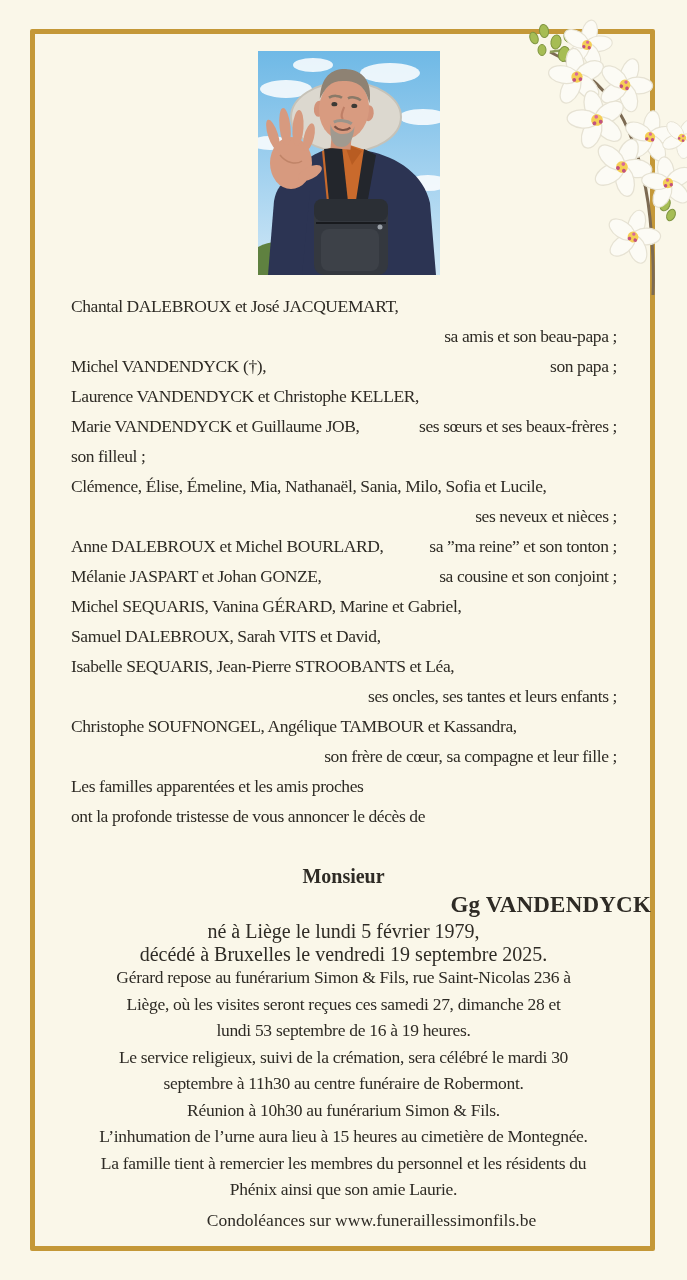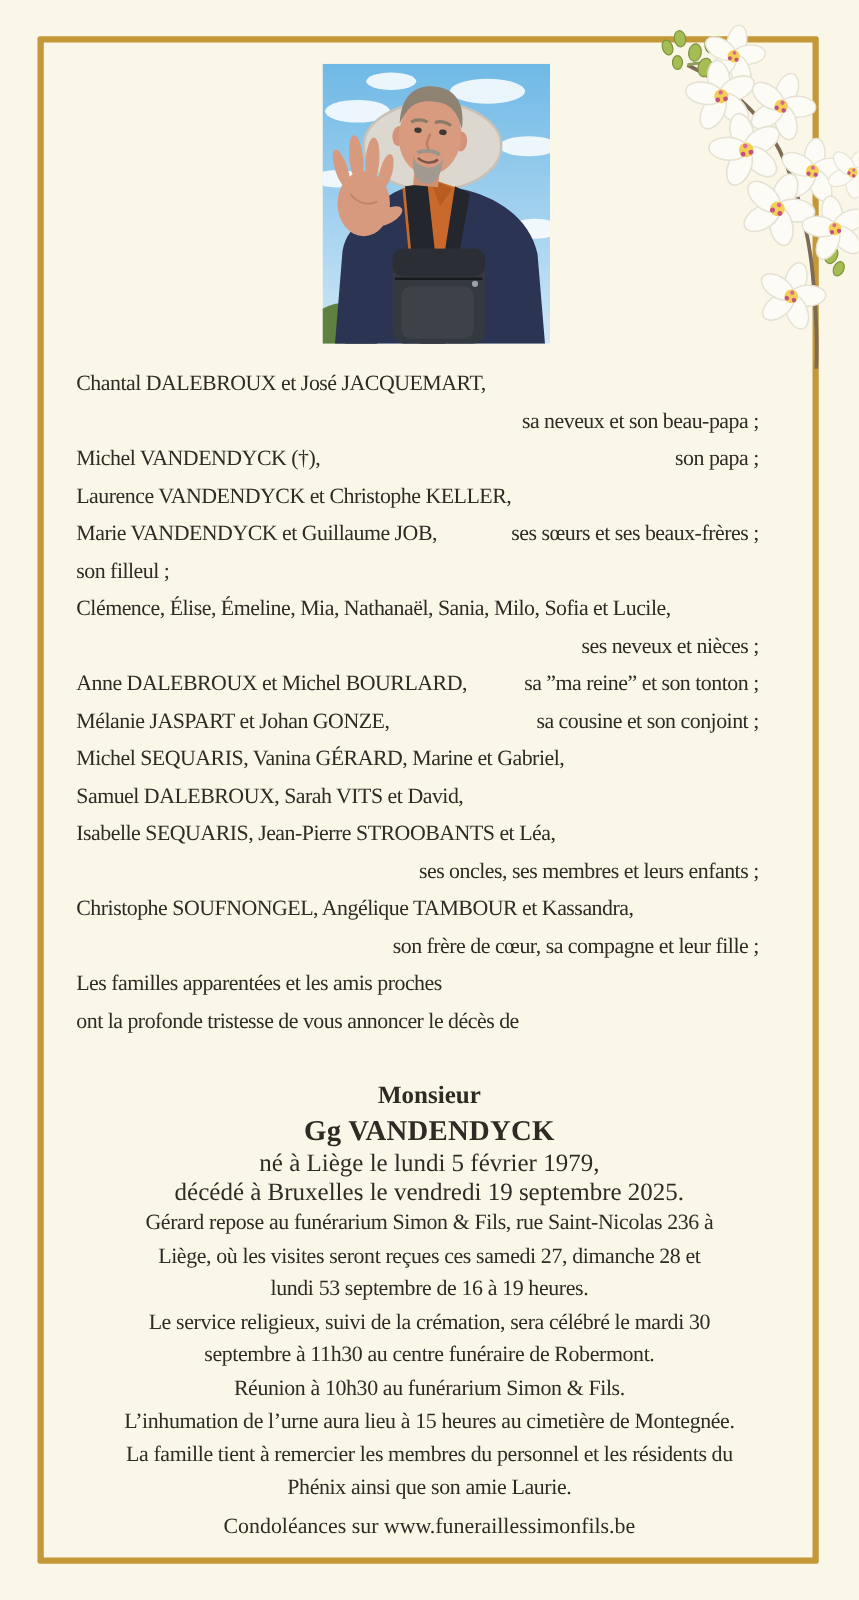--- a/index.html
+++ b/index.html
@@ -35,21 +35,21 @@
   }
   .orchid {
     position: absolute;
     left: 520px;
     top: 18px;
     width: 167px;
     height: 295px;
   }
   .family {
     position: absolute;
-    left: 61px;
+    left: 71px;
     top: 291px;
     width: 546px;
     font-size: 17.5px;
     letter-spacing: -0.4px;
   }
   .fam-row {
     display: flex;
     justify-content: space-between;
     height: 30px;
     line-height: 30px;
@@ -66,20 +66,21 @@
   .d-title {
     font-size: 20px;
     font-weight: bold;
     line-height: 26px;
   }
   .d-name {
     font-size: 23px;
     font-weight: bold;
     line-height: 31px;
     letter-spacing: 0.2px;
+    text-align: right;
   }
   .d-sub {
     font-size: 20px;
     line-height: 23px;
   }
   .ceremony {
     position: absolute;
     left: 60px;
     top: 964px;
     width: 567px;
@@ -89,20 +90,21 @@
     letter-spacing: -0.3px;
   }
   .footer {
     position: absolute;
     left: 36px;
     top: 1208px;
     width: 615px;
     text-align: center;
     font-size: 17.5px;
     line-height: 24px;
+    padding-left: 28px;
   }
 </style>
 </head>
 <body>
 
 <div class="card">
 
   <div class="frame"></div>
 
   <svg class="photo" viewBox="0 0 182 224">
@@ -205,21 +207,21 @@
     </g>
   </svg>
 
   <div class="family">
     <div class="fam-row">
         <span>Chantal DALEBROUX et José JACQUEMART,</span>
         <span></span>
       </div>
     <div class="fam-row">
         <span></span>
-        <span>sa neveux et son beau-papa ;</span>
+        <span>sa amis et son beau-papa ;</span>
       </div>
     <div class="fam-row">
         <span>Michel VANDENDYCK (†),</span>
         <span>son papa ;</span>
       </div>
     <div class="fam-row">
         <span>Laurence VANDENDYCK et Christophe KELLER,</span>
         <span></span>
       </div>
     <div class="fam-row">
@@ -252,21 +254,21 @@
     <div class="fam-row">
         <span>Samuel DALEBROUX, Sarah VITS et David,</span>
         <span></span>
       </div>
     <div class="fam-row">
         <span>Isabelle SEQUARIS, Jean-Pierre STROOBANTS et Léa,</span>
         <span></span>
       </div>
     <div class="fam-row">
         <span></span>
-        <span>ses oncles, ses membres et leurs enfants ;</span>
+        <span>ses oncles, ses tantes et leurs enfants ;</span>
       </div>
     <div class="fam-row">
         <span>Christophe SOUFNONGEL, Angélique TAMBOUR et Kassandra,</span>
         <span></span>
       </div>
     <div class="fam-row">
         <span></span>
         <span>son frère de cœur, sa compagne et leur fille ;</span>
       </div>
     <div class="fam-row">

